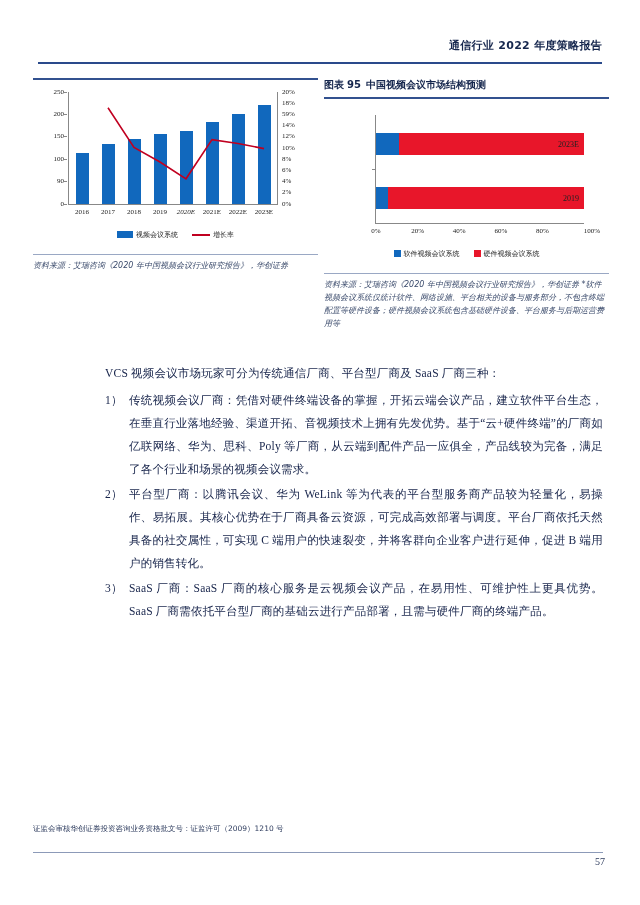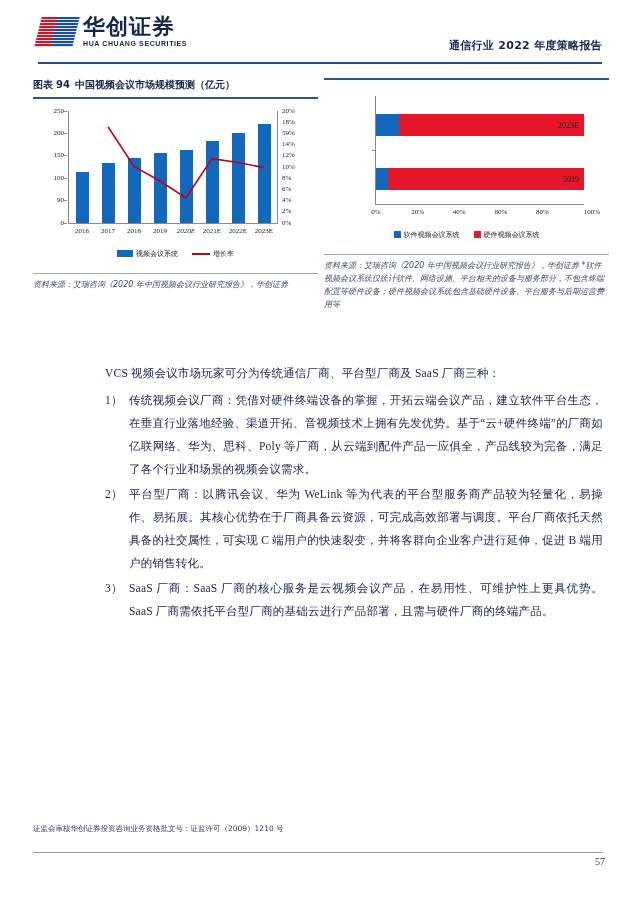--- a/index.html
+++ b/index.html
@@ -285,39 +285,25 @@
     right: 35px; top: 856px;
     font-family: "Liberation Serif", serif;
     font-size: 10px;
     color: #2e3c5e;
   }
 </style>
 </head>
 <body>
 
 <div class="page-header">
-  <div class="logo-wrap">
-    <div class="logo-mark">
-      <div class="lm-a"></div>
-        <div class="lm-b"></div>
-        <div class="lm-hatch"></div>
-    </div>
-    <div class="logo-text">
-      <div class="logo-cn">华创证券</div>
-      <div class="logo-en">HUA CHUANG SECURITIES</div>
-    </div>
-  </div>
   <div class="header-title">通信行业 2022 年度策略报告</div>
   <div class="header-rule"></div>
 </div>
 
 <div class="fig fig-left">
-  <div class="fig-caption">
-    <span>图表</span><span class="fig-no">94</span><span>中国视频会议市场规模预测（亿元）</span>
-  </div>
   <div class="fig-rule"></div>
 
   <div class="fig-body">
     <div class="c1">
 
       <div class="c1-axis-l">
         <div class="tick" style="top:0%">250</div>
         <div class="tick" style="top:20%">200</div>
         <div class="tick" style="top:40%">150</div>
         <div class="tick" style="top:60%">100</div>
@@ -386,20 +372,23 @@
           <span>增长率</span>
         </div>
       </div>
     </div>
   </div>
 
   <div class="fig-source">资料来源：艾瑞咨询《2020 年中国视频会议行业研究报告》，华创证券</div>
 </div>
 
 <div class="fig fig-right">
+  <div class="fig-caption">
+    <span>图表</span><span class="fig-no">95</span><span>中国视频会议市场结构预测</span>
+  </div>
   <div class="fig-rule"></div>
 
   <div class="fig-body">
     <div class="c2">
       <div class="c2-plot">
         <div class="axis-line-v" style="left:-1px;top:0;height:108px;"></div>
         <div class="axis-line-h" style="left:-1px;top:108px;width:209px;"></div>
         <div class="axis-line-h" style="left:-4px;top:54px;width:4px;"></div>
         <div id="c2-rows">
             <div class="hbar-row" style="top: 18px;">

